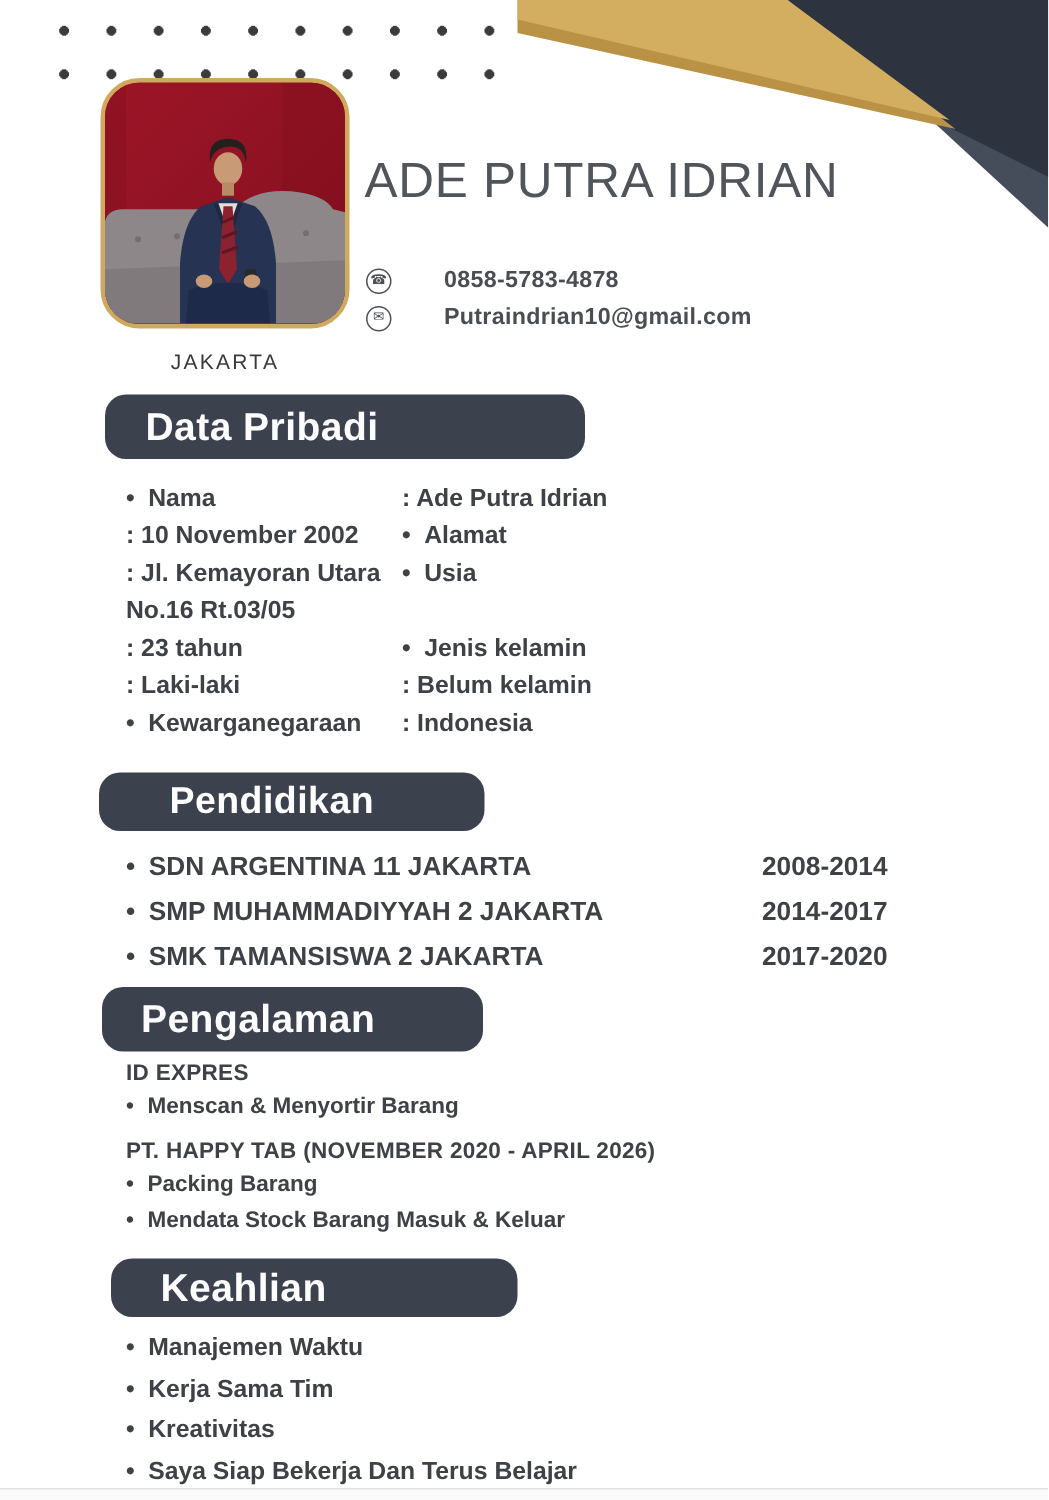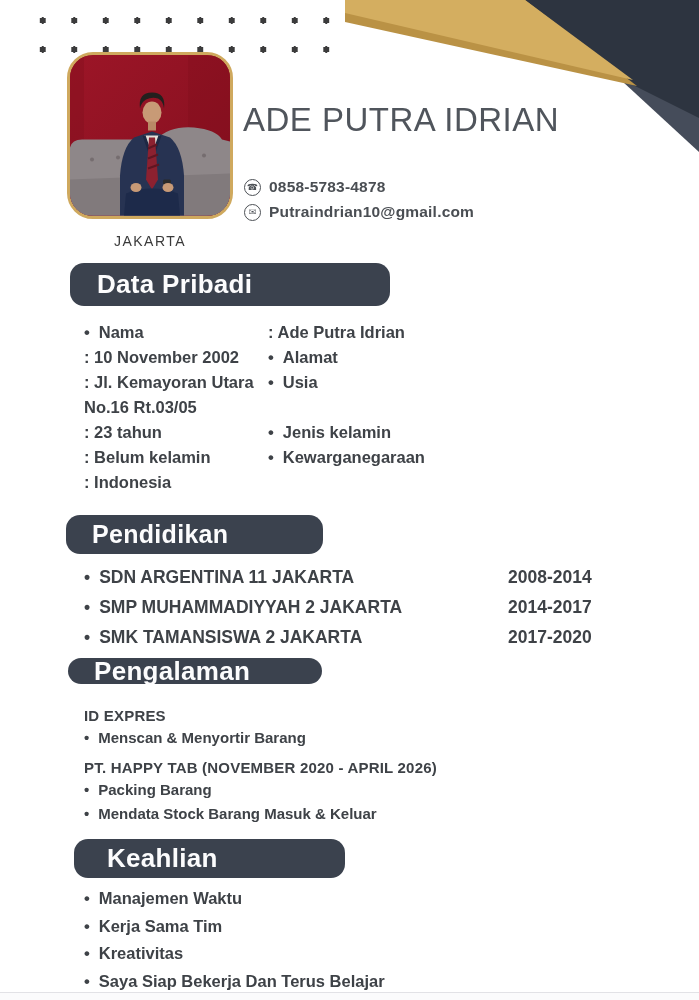--- a/index.html
+++ b/index.html
@@ -33,30 +33,30 @@
     font-size:33px;letter-spacing:0.5px;color:#50555c;white-space:nowrap;
   }
   .contact{position:absolute;left:244px;top:178px;display:flex;flex-direction:column;gap:7px;}
   .crow{display:flex;align-items:center;gap:8px;}
   .cicon{
     width:15px;height:15px;border:1.6px solid #4d5156;border-radius:50%;
     display:inline-flex;align-items:center;justify-content:center;
     font-size:9px;line-height:1;color:#4d5156;flex:0 0 auto;
     font-family:"DejaVu Sans",sans-serif;
   }
-  .ctext{font-weight:bold;font-size:15.5px;color:#4a4e53;letter-spacing:0.2px;}
+  .ctext{font-weight:bold;font-size:15.5px;color:#4a4e53;letter-spacing:0.2px;margin-left:27px;}
   
   .badge{
     position:absolute;background:#3b424e;color:#fcfcfd;font-weight:bold;
     border-radius:14px;display:flex;align-items:center;box-sizing:border-box;
     font-size:26px;letter-spacing:0.3px;
   }
   .badge.personal{left:70px;top:263px;width:320px;height:43px;padding-left:27px;}
-  .badge.education{left:66px;top:515px;width:257px;height:39px;padding-left:26px;font-size:25px;}
-  .badge.experience{left:68px;top:658px;width:254px;height:26px;padding-left:26px;}
+  .badge.education{left:66px;top:515px;width:257px;height:39px;padding-left:47px;font-size:25px;}
+  .badge.experience{left:68px;top:658px;width:254px;height:43px;padding-left:26px;}
   .badge.skills{left:74px;top:839px;width:271px;height:39px;padding-left:33px;}
   
   .personal-rows{
     position:absolute;left:84px;top:320px;width:560px;
     display:grid;grid-template-columns:184px 1fr;
     font-size:16.5px;font-weight:bold;line-height:25px;color:#3e4247;
   }
   .bdot::before{content:"•";margin-right:9px;}
   
   .edu-rows{
@@ -139,20 +139,21 @@
 
   <div class="personal-rows">
     <div class="bdot">Nama</div>
     <div>: Ade Putra Idrian</div>
     <div>: 10 November 2002</div>
     <div class="bdot">Alamat</div>
     <div>: Jl. Kemayoran Utara No.16 Rt.03/05</div>
     <div class="bdot">Usia</div>
     <div>: 23 tahun</div>
     <div class="bdot">Jenis kelamin</div>
+    <div>: Laki-laki</div>
     <div>: Belum kelamin</div>
     <div class="bdot">Kewarganegaraan</div>
     <div>: Indonesia</div>
   </div>
 
   <div class="badge education">Pendidikan</div>
 
   <div class="edu-rows">
     <div class="bdot">SDN ARGENTINA 11 JAKARTA</div>
     <div>2008-2014</div>

